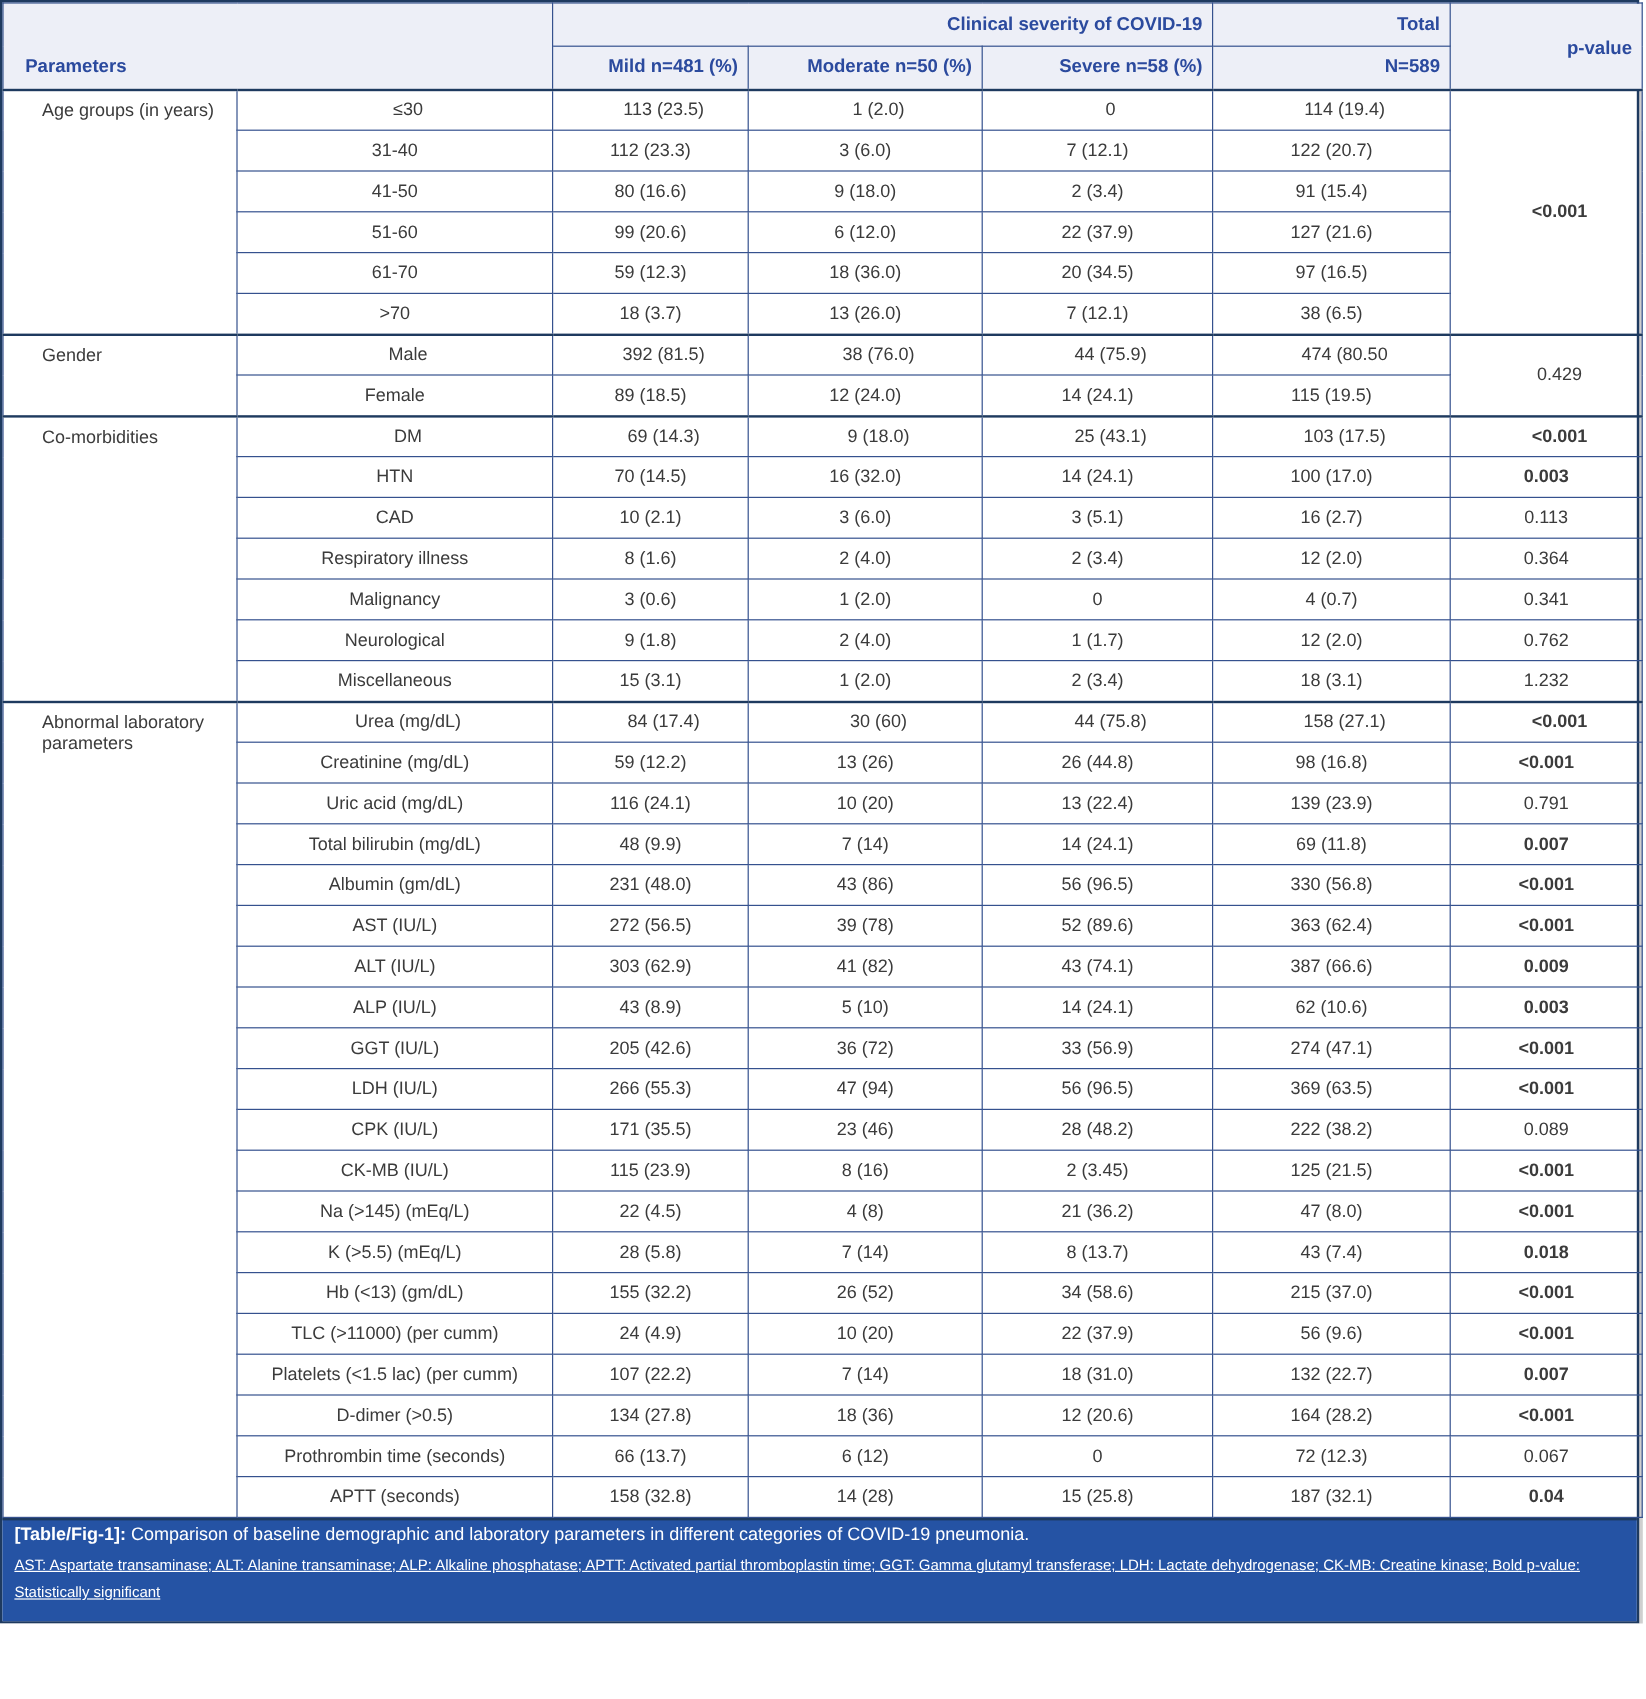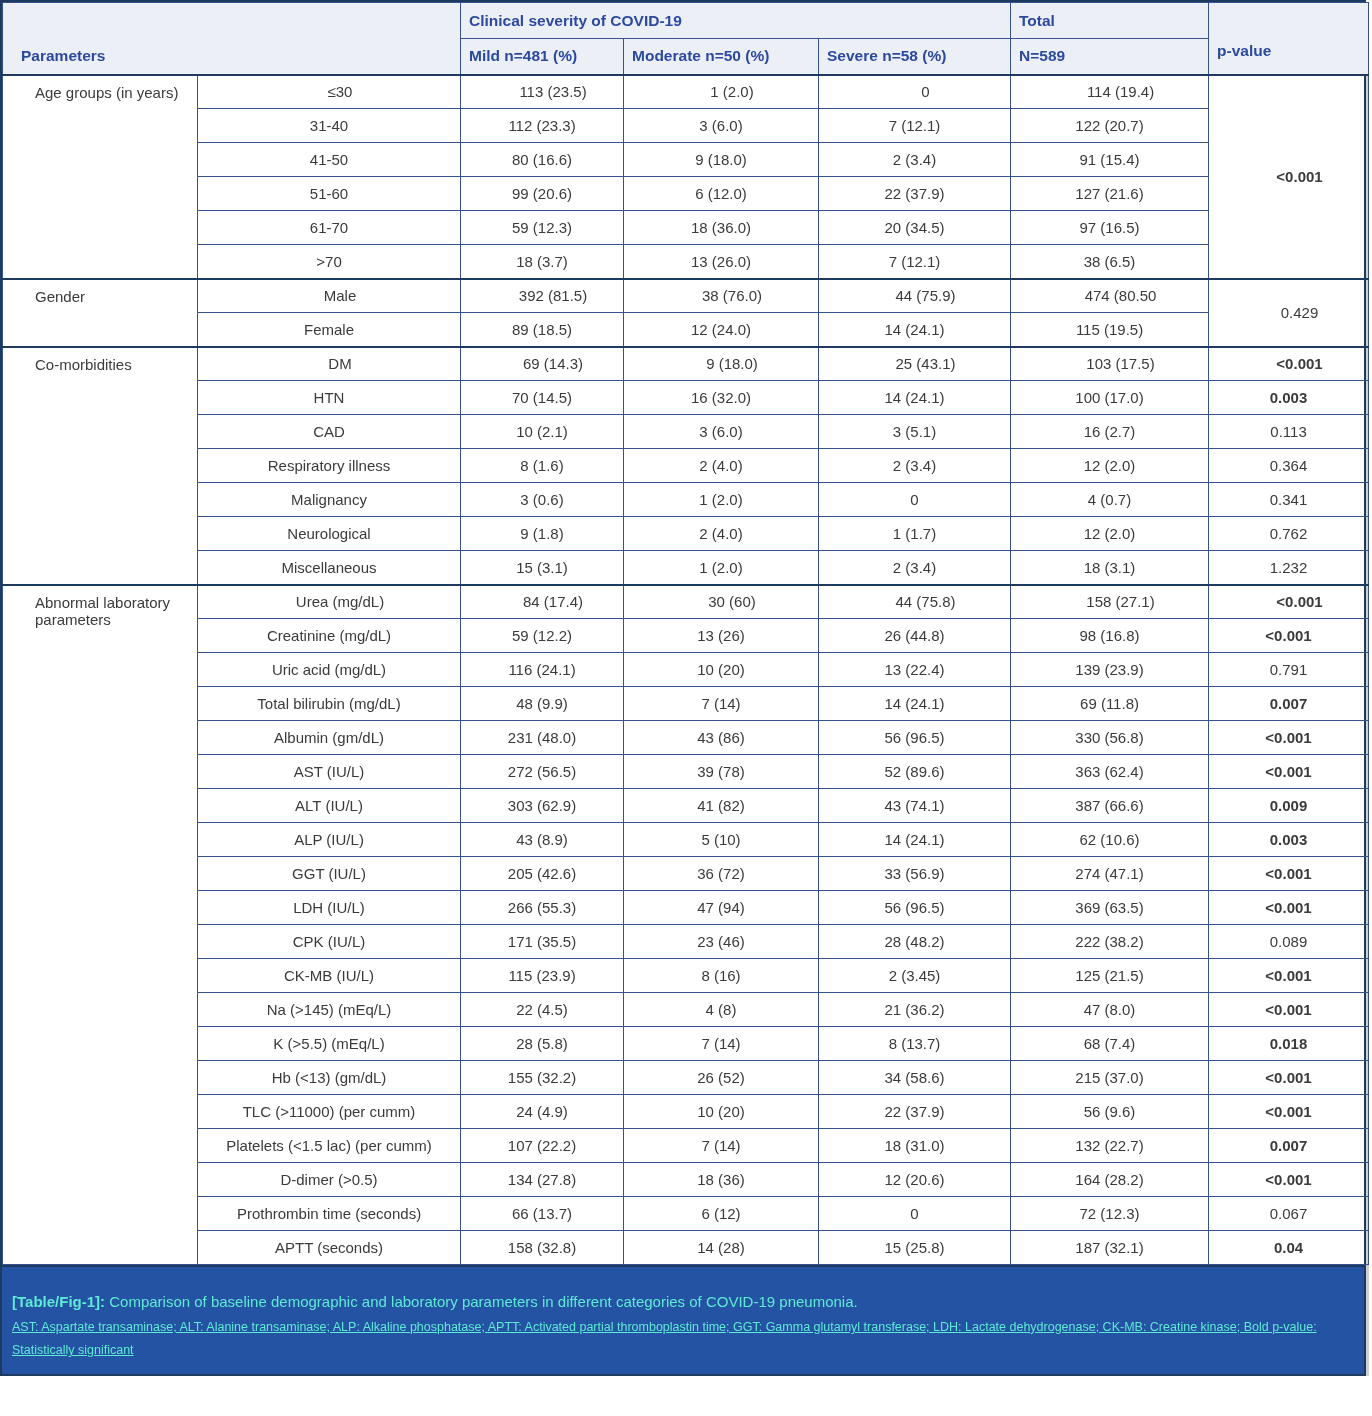--- a/index.html
+++ b/index.html
@@ -30,52 +30,52 @@
   th,td{
     border:1px solid var(--grid);
     font-size:15px;
     box-sizing:border-box;
   }
   thead th{
     background:var(--head-bg);
     color:var(--head-text);
     font-weight:bold;
     font-size:15.5px;
-    text-align:left;
+    text-align:right;
     height:36px;
     padding:4px 8px;
   }
   thead th.params{
     text-align:left;
     vertical-align:bottom;
     padding:6px 18px 9px;
   }
   thead th.pval-head{
     vertical-align:bottom;
-    padding-bottom:14px;
+    padding-bottom:24px;
   }
   thead tr:last-child th{border-bottom:2px solid var(--dark);}
   tbody td{
     padding:7px 10px;
     height:34px;
   }
   td.group-cell{
     text-align:left;
     vertical-align:top;
     padding-top:8px;
   }
   td.param-cell{text-align:center;}
   td.num-cell,td.pvalue-cell{text-align:center;}
   td.pvalue-cell{vertical-align:middle;}
   td.pvalue-bold{font-weight:bold;}
   tr.section-start td{border-top:2px solid var(--dark);padding-left:32px;}
   .footer{
     background:var(--footer-bg);
-    color:#5eead4;
-    padding:26px 10px 12px;
+    color:#ffffff;
+    padding:3px 10px 12px;
     border-top:2px solid var(--dark);
   }
   .footer .caption{
     font-size:15px;
     margin-bottom:6px;
   }
   .footer .caption b{font-weight:bold;}
   .footer .abbr{
     font-size:12.5px;
     line-height:1.85;
@@ -331,21 +331,21 @@
           <td class="num-cell">4 (8)</td>
           <td class="num-cell">21 (36.2)</td>
           <td class="num-cell">47 (8.0)</td>
           <td class="pvalue-cell pvalue-bold">&lt;0.001</td>
         </tr>
         <tr>
           <td class="param-cell">K (&gt;5.5) (mEq/L)</td>
           <td class="num-cell">28 (5.8)</td>
           <td class="num-cell">7 (14)</td>
           <td class="num-cell">8 (13.7)</td>
-          <td class="num-cell">68 (7.4)</td>
+          <td class="num-cell">43 (7.4)</td>
           <td class="pvalue-cell pvalue-bold">0.018</td>
         </tr>
         <tr>
           <td class="param-cell">Hb (&lt;13) (gm/dL)</td>
           <td class="num-cell">155 (32.2)</td>
           <td class="num-cell">26 (52)</td>
           <td class="num-cell">34 (58.6)</td>
           <td class="num-cell">215 (37.0)</td>
           <td class="pvalue-cell pvalue-bold">&lt;0.001</td>
         </tr>

